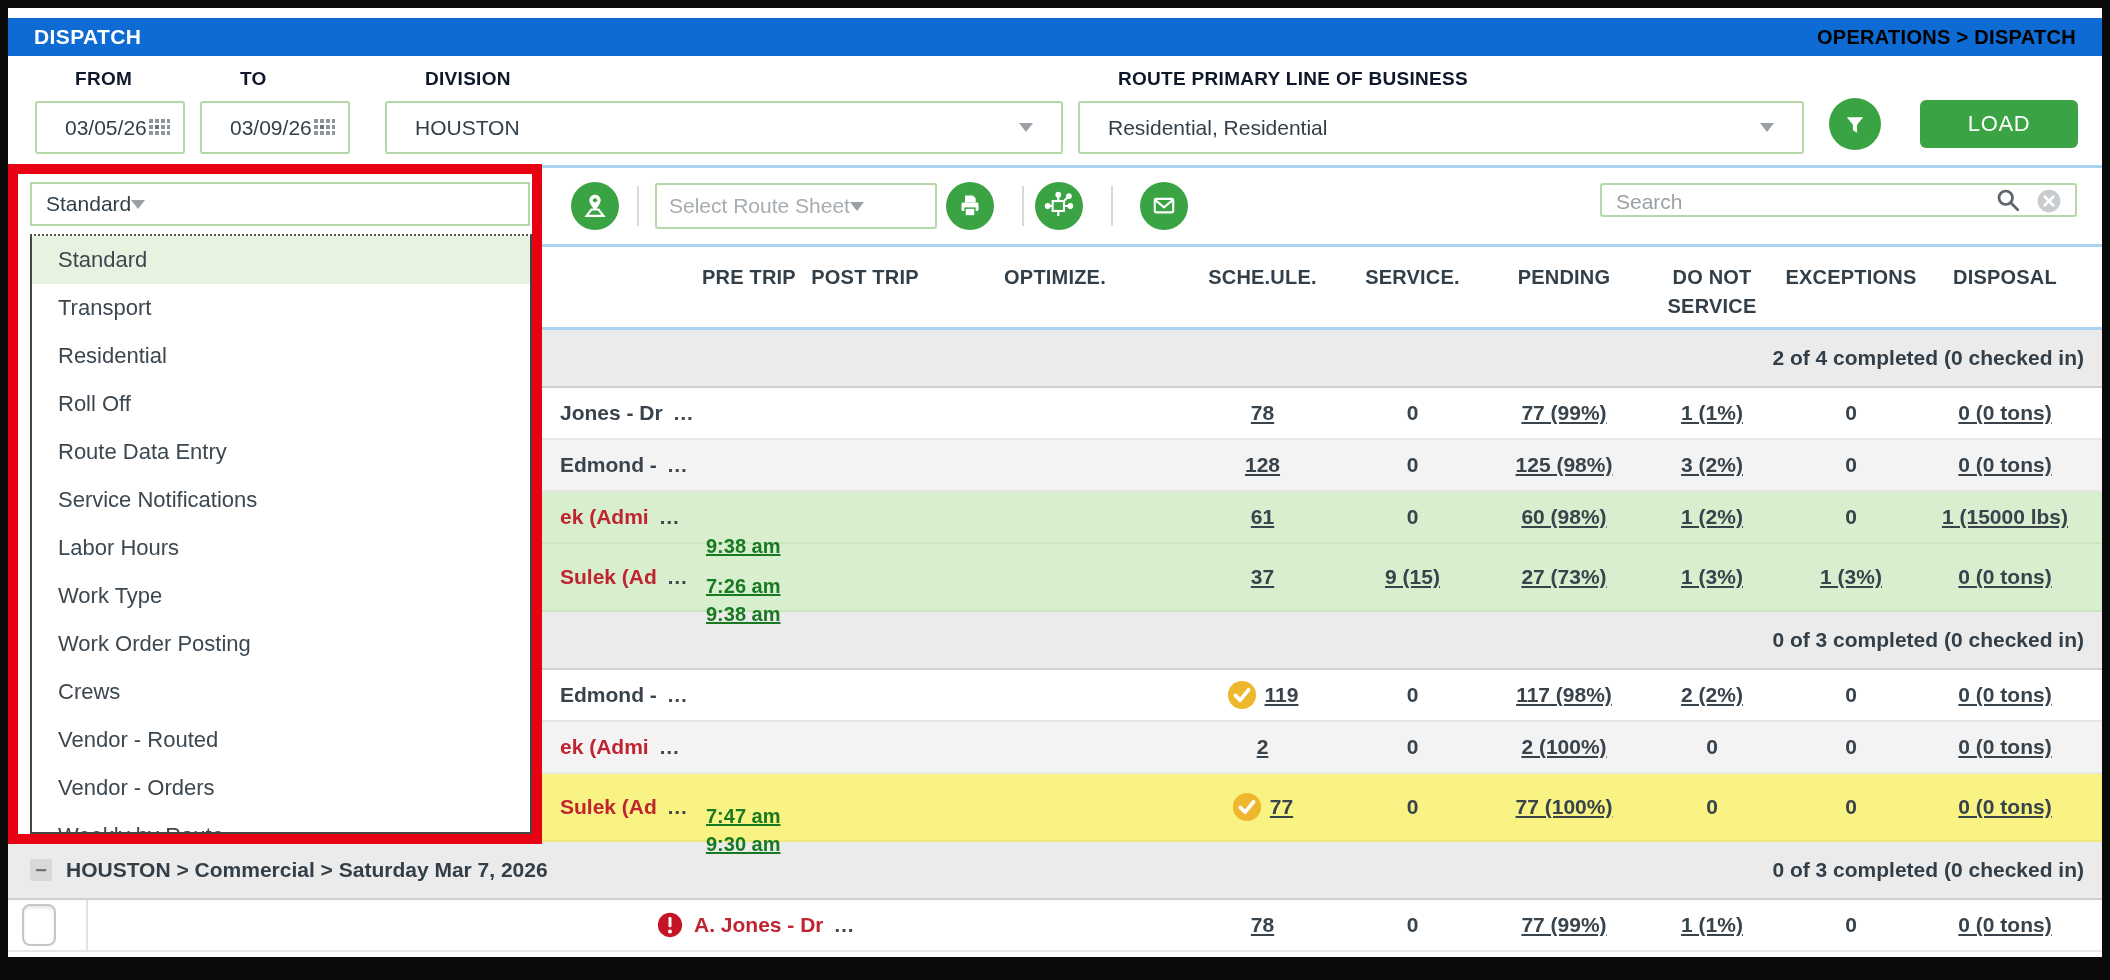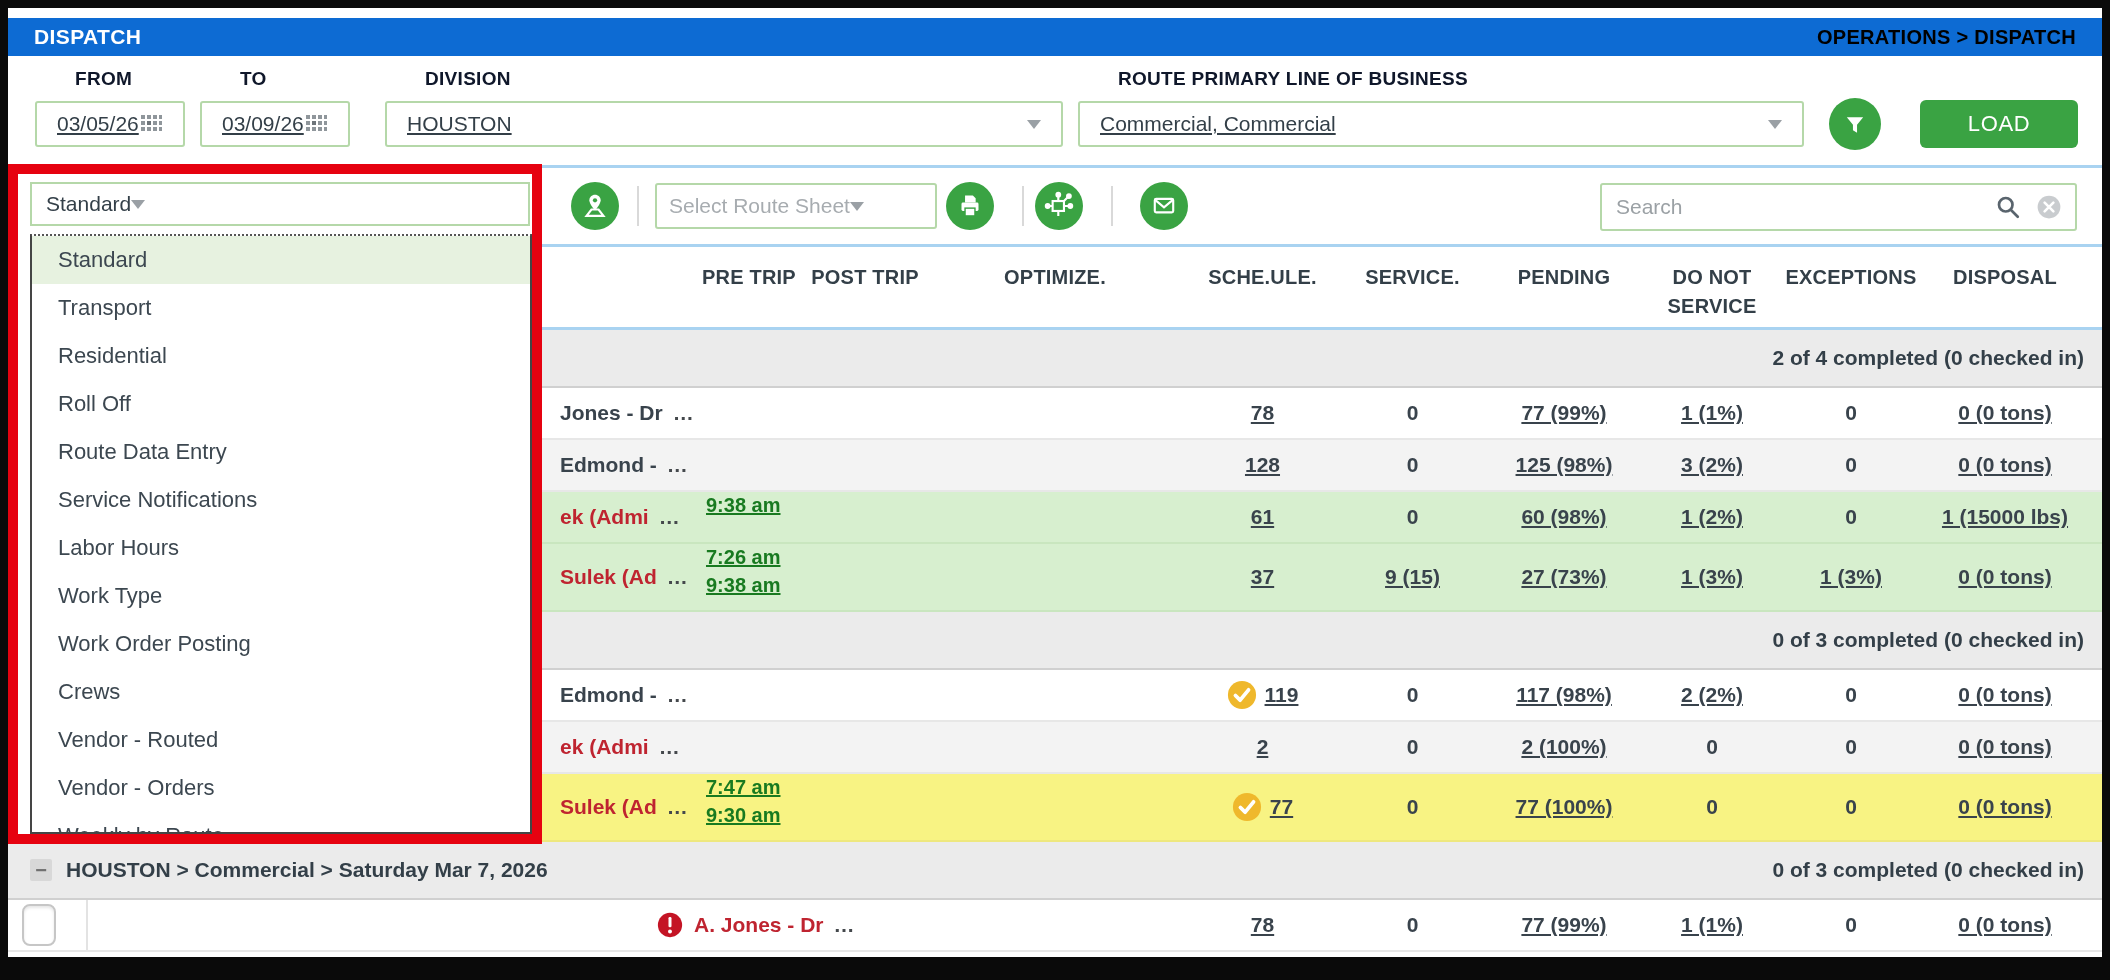--- a/index.html
+++ b/index.html
@@ -10,39 +10,39 @@
 
   
   .titlebar{margin-top:10px;height:38px;background:#0d6bd3;display:flex;align-items:center;
             justify-content:space-between;padding:0 26px;}
   .tb-title{color:#fff;font-size:21px;font-weight:700;letter-spacing:.4px;}
   .tb-crumb{color:#000000;font-size:20px;font-weight:700;letter-spacing:.3px;}
 
   
   .filterbar{position:relative;height:109px;border-bottom:3px solid #a9d3f1;background:#fff;}
   .f-label{position:absolute;top:12px;font-size:19px;font-weight:700;letter-spacing:.3px;color:#0f172a;margin-left:40px;}
-  .f-box{position:absolute;top:45px;height:46px;border:2px solid #b5d8a9;border-radius:3px;background:#fff;
-         display:flex;align-items:center;box-sizing:border-box;font-size:21px;padding:0 20px;color:#333f48;text-decoration:underline;}
+  .f-box{position:absolute;top:45px;height:53px;border:2px solid #b5d8a9;border-radius:3px;background:#fff;
+         display:flex;align-items:center;box-sizing:border-box;font-size:21px;padding:0 28px;color:#333f48;}
   .f-box .grow{flex:1;}
   .caret{width:0;height:0;border-left:7px solid transparent;border-right:7px solid transparent;
          border-top:9px solid #9aa0a5;flex:none;}
   .round-btn{position:absolute;width:52px;height:52px;border-radius:50%;background:#3aa343;
              display:flex;align-items:center;justify-content:center;}
   .load-btn{position:absolute;left:1912px;top:44px;width:158px;height:48px;background:#3aa343;border-radius:6px;
             color:#fff;font-size:22px;font-weight:400;letter-spacing:.6px;display:flex;align-items:center;justify-content:center;}
 
   
   .toolbar{position:relative;height:76px;background:#fff;}
   .tool-btn{position:absolute;top:14px;width:48px;height:48px;border-radius:50%;background:#3aa343;
             display:flex;align-items:center;justify-content:center;}
   .tool-div{position:absolute;top:18px;width:2px;height:40px;background:#d9d9d9;}
   .rs-select{position:absolute;left:647px;top:15px;width:282px;height:46px;border:2px solid #b5d8a9;border-radius:3px;
              display:flex;align-items:center;padding:0 12px;box-sizing:border-box;font-size:21px;color:#a7acb0;background:#fff;}
-  .search-box{position:absolute;left:1592px;top:15px;width:477px;height:48px;border:2px solid #b5d8a9;border-radius:3px;
-              display:flex;align-items:center;padding:0 12px;box-sizing:border-box;gap:12px;background:#fff;}
+  .search-box{position:absolute;left:1592px;top:15px;width:477px;height:34px;border:2px solid #b5d8a9;border-radius:3px;
+              display:flex;align-items:flex-end;padding:0 12px;box-sizing:border-box;gap:12px;background:#fff;}
   .search-box input{flex:1;border:none;outline:none;font-size:21px;color:#333f48;background:transparent;
                     font-family:"Liberation Sans","DejaVu Sans",sans-serif;}
   .search-box input::placeholder{color:#9ba1a5;}
 
   
   .thead{display:flex;height:80px;border-top:3px solid #a9d3f1;border-bottom:3px solid #a9d3f1;background:#fff;}
   .hc{font-size:20px;font-weight:700;text-align:center;padding-top:16px;line-height:29px;box-sizing:border-box;
       color:#333f48;letter-spacing:.2px;}
   .c-check{width:80px;}.c-route{width:472px;}.c-driver{width:138px;}.c-pre{width:102px;}
   .c-post{width:130px;}.c-opt{width:250px;}.c-sched{width:165px;}.c-serv{width:135px;}
@@ -58,21 +58,21 @@
   .row{display:flex;align-items:stretch;height:52px;border-bottom:2px solid #e7e7e7;box-sizing:border-box;background:#fff;}
   .row.tall{height:68px;}
   .bg-alt{background:#f3f3f3;}
   .bg-green{background:#d7efcf;border-bottom-color:#c9e6bf;}
   .bg-yellow{background:#f8f383;border-bottom-color:#eee87e;}
   .c{height:100%;display:flex;align-items:center;box-sizing:border-box;}
   .row .c-check{padding-left:14px;border-right:2px solid #e3e3e3;}
   .row .c-route{padding-left:58px;gap:16px;margin-top:48px;}
   .row .c-driver{gap:10px;white-space:nowrap;overflow:hidden;}
   .row .c-driver.indent{overflow:visible;padding-left:96px;}
-  .row .c-pre{flex-direction:column;align-items:flex-start;justify-content:flex-start;padding-left:8px;gap:2px;}
+  .row .c-pre{flex-direction:column;align-items:flex-start;justify-content:flex-end;padding-left:8px;gap:2px;margin-top:17px;}
   .num{justify-content:center;gap:8px;text-align:center;}
   .val{font-size:21px;font-weight:600;color:#39434c;}
   .u{text-decoration:underline;}
   .driver-link{font-size:21px;font-weight:600;}
   .driver-link.red{color:#bf2430;}
   .driver-link.dark{color:#39434c;}
   .ellip{color:#44484c;font-weight:600;font-size:21px;}
   .time-link{color:#187a20;font-size:20px;font-weight:600;text-decoration:underline;line-height:26px;}
   .route-link{font-size:21px;font-weight:700;text-decoration:underline;color:#39434c;}
   .checkbox{width:30px;height:38px;border:2px solid #c6c6c6;border-radius:8px;background:#fff;
@@ -148,21 +148,21 @@
       </div>
 
       <span class="f-label" style="left:377px">DIVISION</span>
       <div class="f-box" style="left:377px;width:678px">
         <span class="grow">HOUSTON</span>
         <span class="caret"></span>
       </div>
 
       <span class="f-label" style="left:1070px">ROUTE PRIMARY LINE OF BUSINESS</span>
       <div class="f-box" style="left:1070px;width:726px">
-        <span class="grow">Commercial, Commercial</span>
+        <span class="grow">Residential, Residential</span>
         <span class="caret"></span>
       </div>
 
       <div class="round-btn" style="left:1821px;top:42px">
         <span class="icon-span">
           <svg width="30" height="30" viewBox="0 0 44 44">
               <path d="M10 12 h24 l-9 11 v12 l-6 -4 v-8 z" fill="#fff"></path>
             </svg>
         </span>
       </div>

